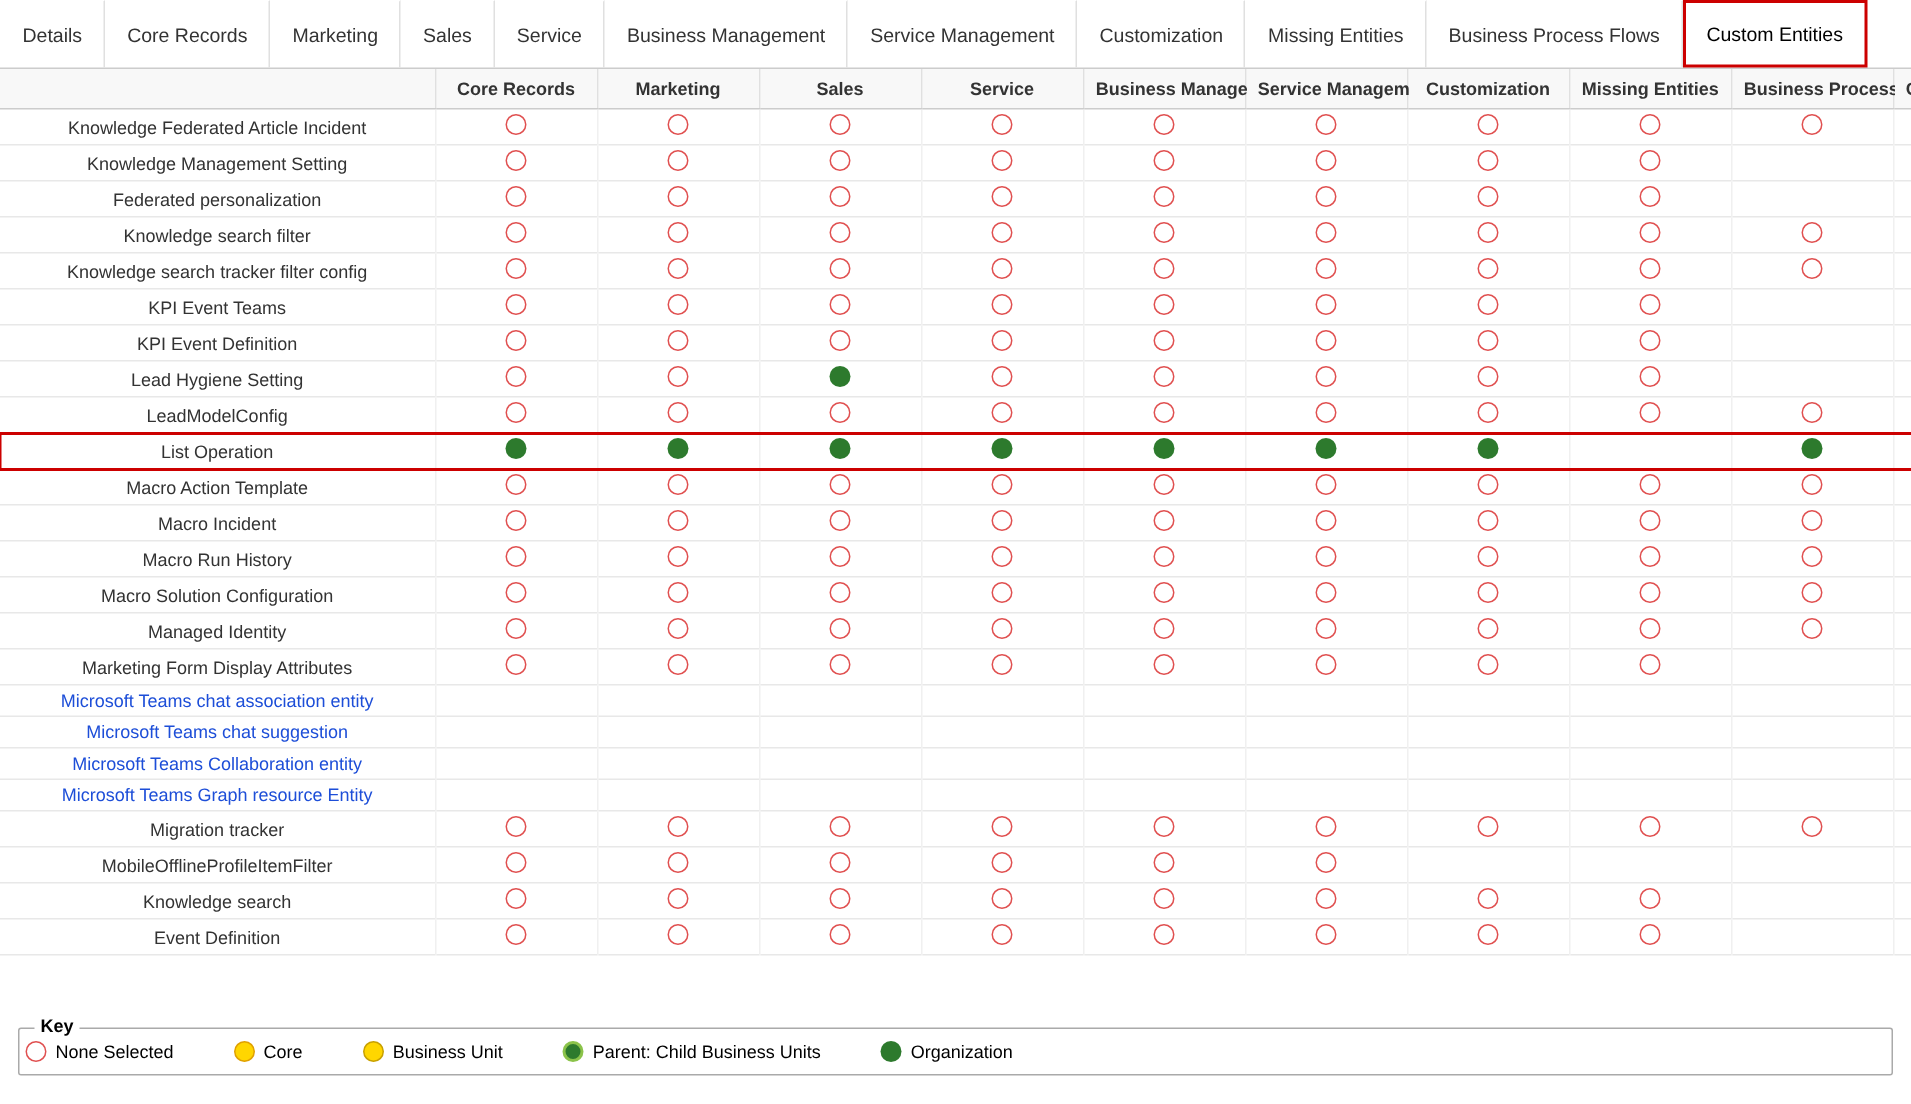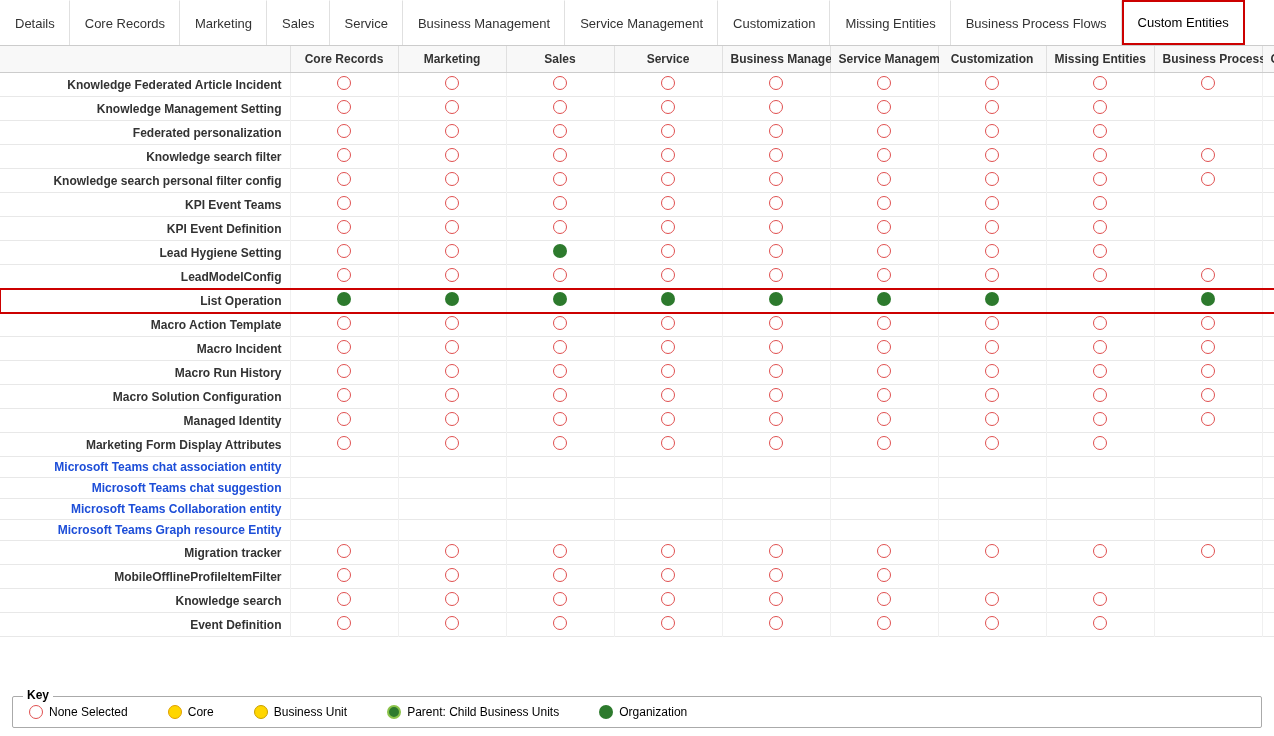--- a/index.html
+++ b/index.html
@@ -34,21 +34,21 @@
       background: #f8f8f8; border-bottom: 1px solid #ccc; border-right: 1px solid #e0e0e0;
       padding: 6px 8px; font-size: 12px; font-weight: 600; color: #333;
       position: sticky; top: 0; z-index: 10; text-align: center; white-space: nowrap;
     }
     thead th:first-child { text-align: left; }
     tbody tr { border-bottom: 1px solid #e8e8e8; }
     tbody td {
       padding: 3px 8px; font-size: 12px; color: #333; text-align: center;
       border-right: 1px solid #f0f0f0;
     }
-    tbody td:first-child { text-align: right; white-space: nowrap; font-weight: bold; }
+    tbody td:first-child { text-align: center; white-space: nowrap; }
 
     
     .circle-none {
       display: inline-block; width: 14px; height: 14px; border-radius: 50%;
       border: 1.5px solid #e05050; background: #fff;
     }
     .circle-org {
       display: inline-block; width: 14px; height: 14px; border-radius: 50%;
       background: #2d7a2d;
     }
@@ -62,21 +62,21 @@
     }
     .circle-bu {
       display: inline-block; width: 14px; height: 14px; border-radius: 50%;
       background: #ffd600; border: 1.5px solid #c8a000;
     }
 
     .blue-link { color: #1d4ed8; }
 
     
     .key-area {
-      border: 1px solid #aaa; margin: 8px 12px; padding: 8px 16px;
+      border: 1px solid #aaa; margin: 19px 12px; padding: 8px 4px;
       flex-shrink: 0; display: flex; align-items: center; gap: 0;
       position: relative; border-radius: 2px;
     }
     .key-label {
       position: absolute; top: -9px; left: 10px; background: #fff;
       padding: 0 4px; font-size: 12px; font-weight: 600;
     }
     .key-item { display: flex; align-items: center; gap: 6px; margin-right: 40px; font-size: 12px; }
 
     
@@ -189,21 +189,21 @@
               <td><span class="circle-none"></span></td>
               <td><span class="circle-none"></span></td>
               <td><span class="circle-none"></span></td>
               <td><span class="circle-none"></span></td>
               <td><span class="circle-none"></span></td>
               <td><span class="circle-none"></span></td>
               <td></td>
               <td></td>
             </tr>
             <tr>
-              <td>Knowledge search personal filter config</td>
+              <td>Knowledge search tracker filter config</td>
               <td><span class="circle-none"></span></td>
               <td><span class="circle-none"></span></td>
               <td><span class="circle-none"></span></td>
               <td><span class="circle-none"></span></td>
               <td><span class="circle-none"></span></td>
               <td><span class="circle-none"></span></td>
               <td><span class="circle-none"></span></td>
               <td><span class="circle-none"></span></td>
               <td><span class="circle-none"></span></td>
               <td></td>

